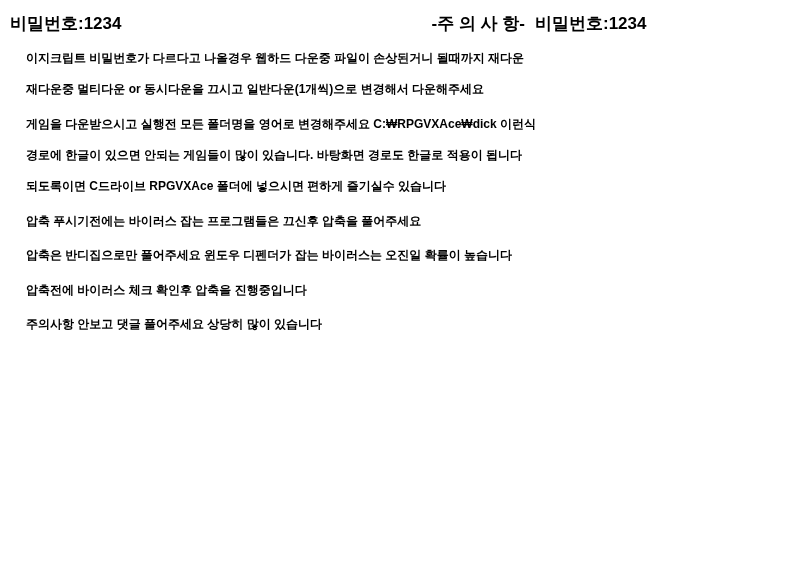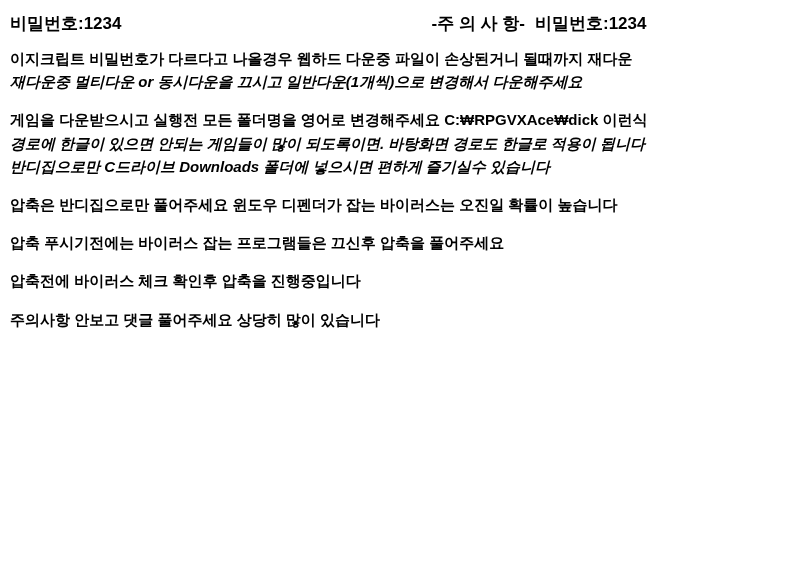--- a/index.html
+++ b/index.html
@@ -44,33 +44,32 @@
   .header-right {
     flex: 1;
     text-align: left;
     padding-left: 10px;
     white-space: nowrap;
   }
   .body-block {
     margin-top: 14px;
   }
   .line {
-    font-size: 15px;
+    font-size: 12px;
     font-weight: bold;
     line-height: 1.28;
     white-space: nowrap;
-    margin: 0;
+    margin: 16px;
     padding: 0;
   }
   .para {
     margin-bottom: 19px;
   }
   .para .line + .line {
     margin-top: 4px;
-    font-style: italic;
   }
   .para-tight {
     margin-bottom: 19px;
   }
   .para-tight .line + .line {
     margin-top: 2px;
   }
   .last-para {
     margin-bottom: 0;
   }
@@ -88,30 +87,30 @@
 
   <div class="body-block">
 
     <div class="para">
       <p class="line">이지크립트 비밀번호가 다르다고 나올경우 웹하드 다운중 파일이 손상된거니 될때까지 재다운</p>
       <p class="line">재다운중 멀티다운 or 동시다운을 끄시고 일반다운(1개씩)으로 변경해서 다운해주세요</p>
     </div>
 
     <div class="para">
       <p class="line">게임을 다운받으시고 실행전 모든 폴더명을 영어로 변경해주세요 C:₩RPGVXAce₩dick 이런식</p>
-      <p class="line">경로에 한글이 있으면 안되는 게임들이 많이 되도록이면. 바탕화면 경로도 한글로 적용이 됩니다</p>
-      <p class="line">반디집으로만 C드라이브 Downloads 폴더에 넣으시면 편하게 즐기실수 있습니다</p>
+      <p class="line">경로에 한글이 있으면 안되는 게임들이 많이 있습니다. 바탕화면 경로도 한글로 적용이 됩니다</p>
+      <p class="line">되도록이면 C드라이브 RPGVXAce 폴더에 넣으시면 편하게 즐기실수 있습니다</p>
+    </div>
+
+    <div class="para">
+      <p class="line">압축 푸시기전에는 바이러스 잡는 프로그램들은 끄신후 압축을 풀어주세요</p>
     </div>
 
     <div class="para">
       <p class="line">압축은 반디집으로만 풀어주세요 윈도우 디펜더가 잡는 바이러스는 오진일 확률이 높습니다</p>
-    </div>
-
-    <div class="para">
-      <p class="line">압축 푸시기전에는 바이러스 잡는 프로그램들은 끄신후 압축을 풀어주세요</p>
     </div>
 
     <div class="para">
       <p class="line">압축전에 바이러스 체크 확인후 압축을 진행중입니다</p>
     </div>
 
 
     <div class="para last-para">
       <p class="line">주의사항 안보고 댓글 풀어주세요 상당히 많이 있습니다</p>
     </div>

